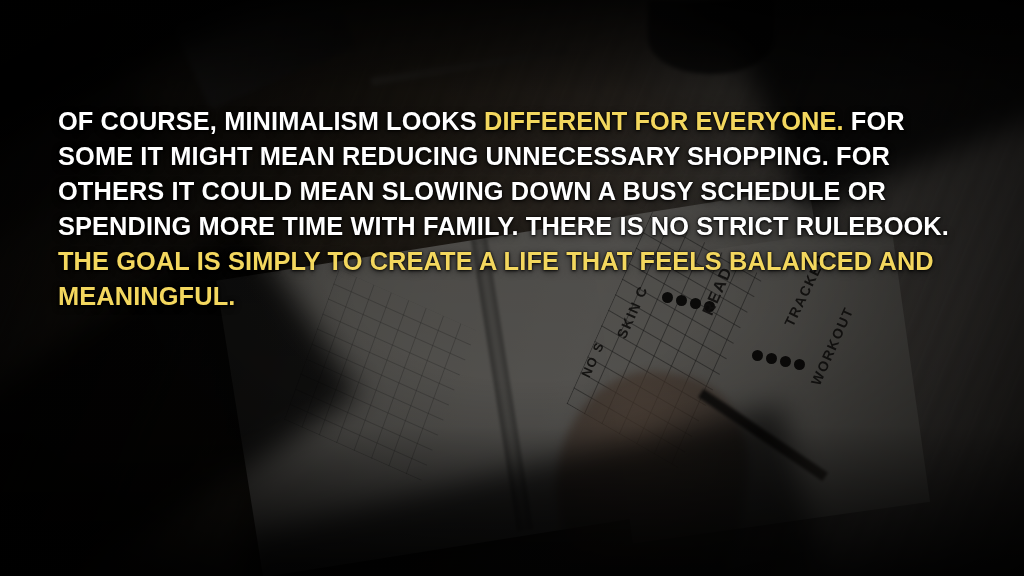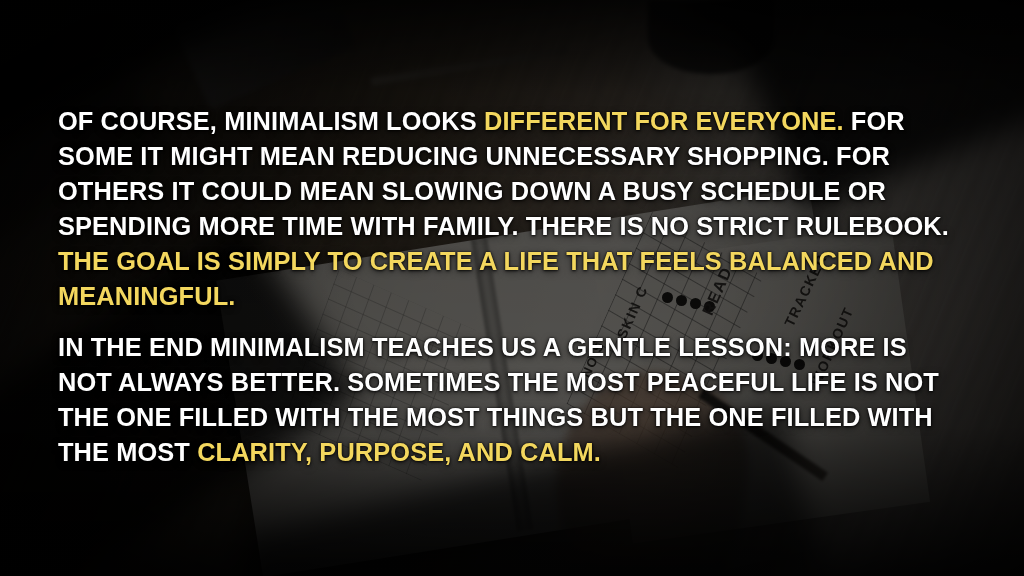--- a/index.html
+++ b/index.html
@@ -257,18 +257,15 @@
     <div class="bg-band b3"></div>
 
     <div class="bg-darken"></div>
     <div class="bg-vignette"></div>
   </div>
 
   <div class="caption">
     <p class="para">
       <span>OF COURSE, MINIMALISM LOOKS </span><span class="hl">DIFFERENT FOR EVERYONE.</span><span> FOR SOME IT MIGHT MEAN REDUCING UNNECESSARY SHOPPING. FOR OTHERS IT COULD MEAN SLOWING DOWN A BUSY SCHEDULE OR SPENDING MORE TIME WITH FAMILY. THERE IS NO STRICT RULEBOOK. </span><span class="hl">THE GOAL IS SIMPLY TO CREATE A LIFE THAT FEELS BALANCED AND MEANINGFUL.</span>
     </p>
-    <p class="para">
-      <span>IN THE END MINIMALISM TEACHES US A GENTLE LESSON: MORE IS NOT ALWAYS BETTER. SOMETIMES THE MOST PEACEFUL LIFE IS NOT THE ONE FILLED WITH THE MOST THINGS BUT THE ONE FILLED WITH THE MOST </span><span class="hl">CLARITY, PURPOSE, AND CALM.</span>
-    </p>
   </div>
 
 </div>
 
 </body></html>

